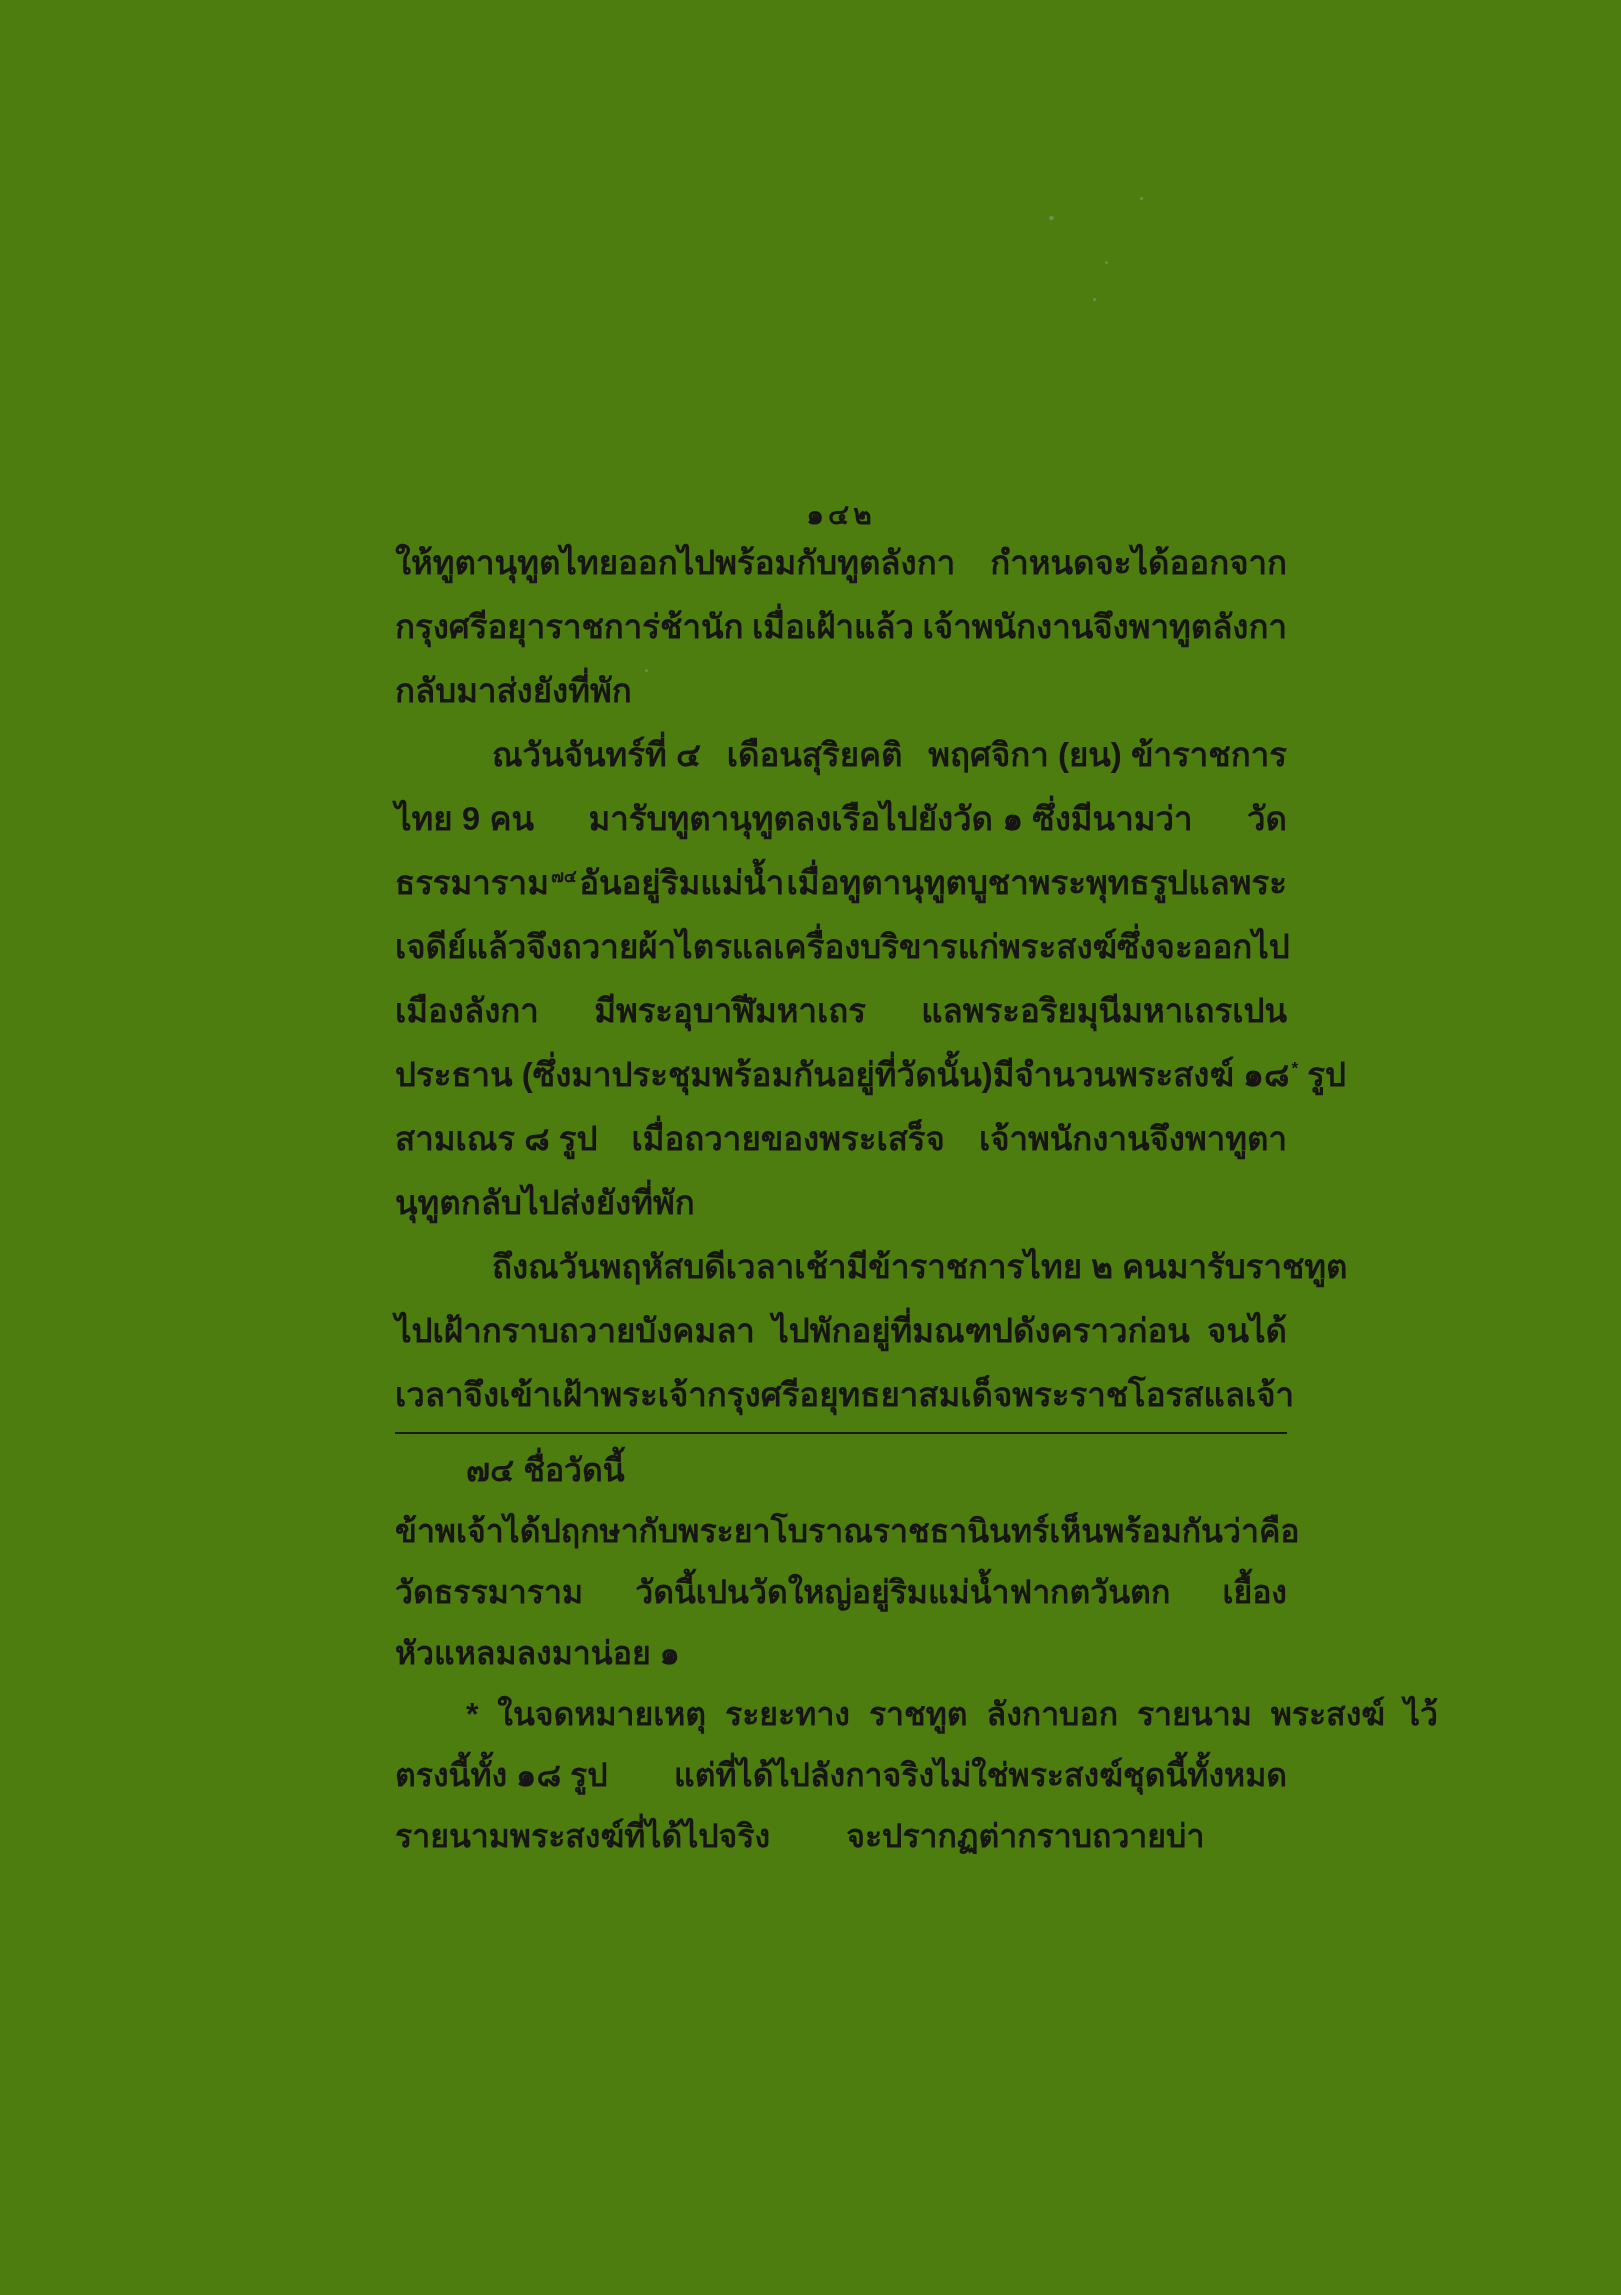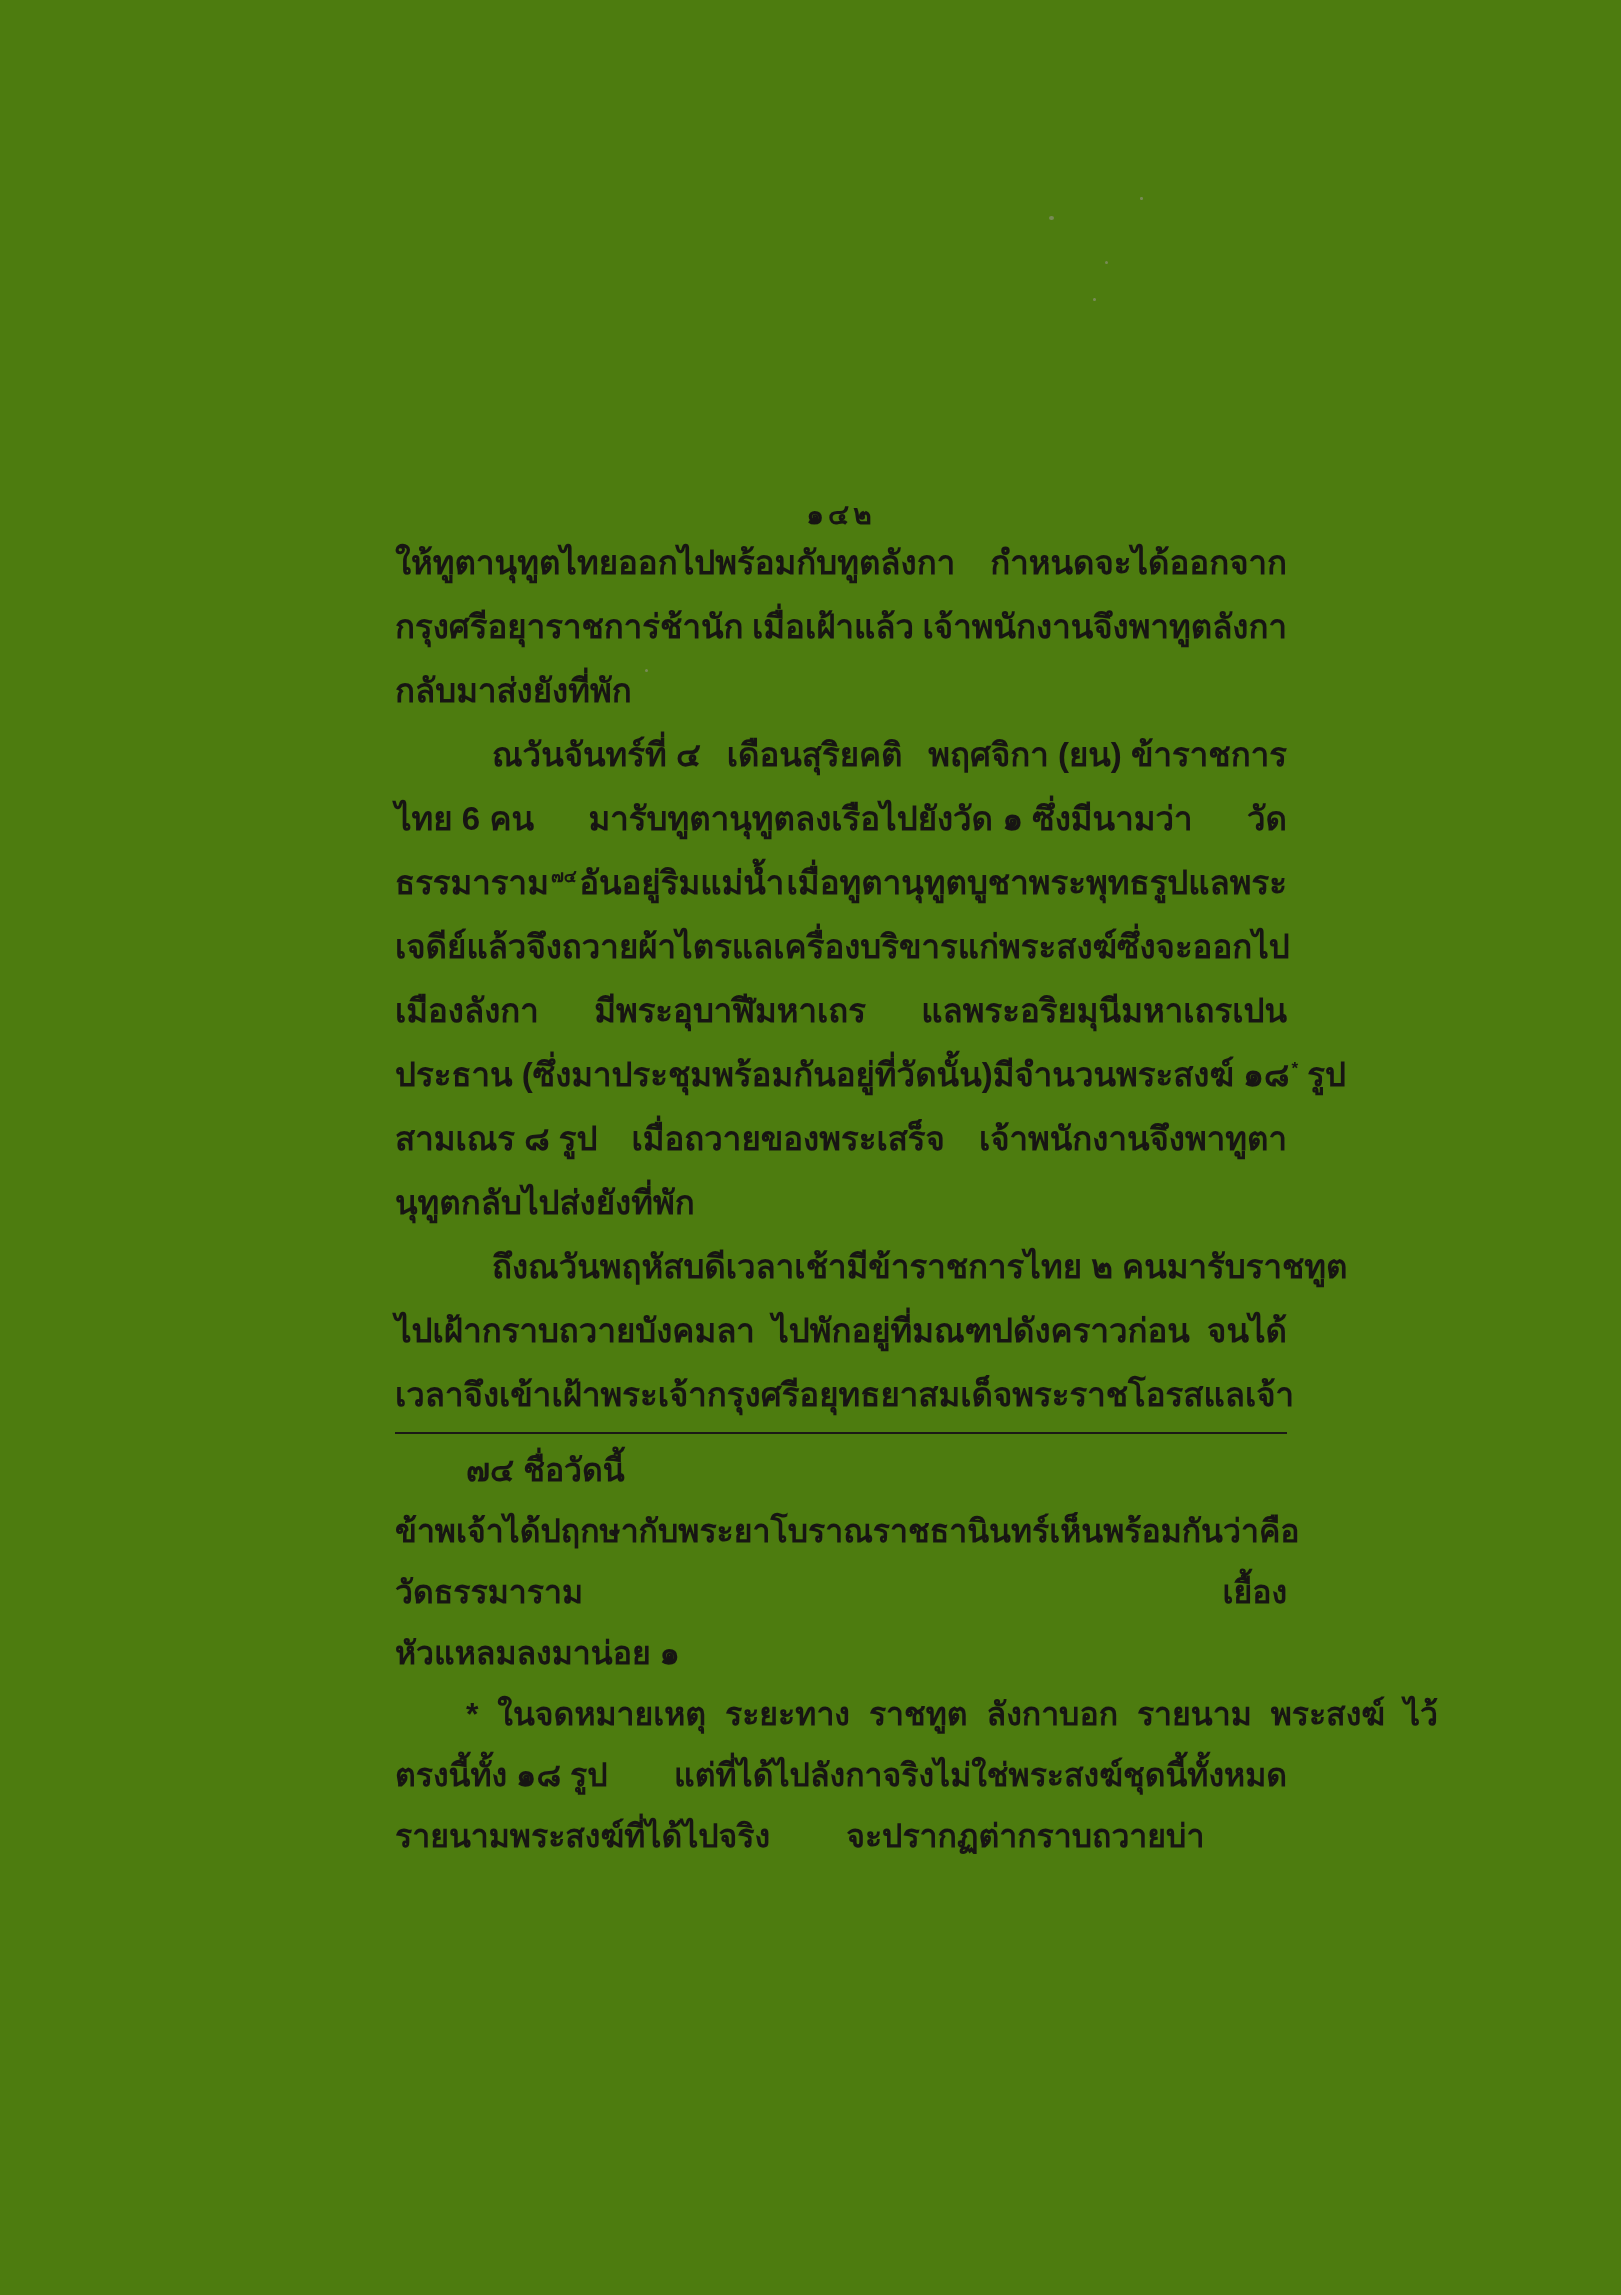--- a/index.html
+++ b/index.html
@@ -92,21 +92,21 @@
         </div>
         <div class="line plain">
           <span class="seg"><span>กลับมาส่งยังที่พัก</span></span>
         </div>
         <div class="line justify indent">
           <span class="seg"><span>ณวันจันทร์ที่ ๔</span></span>
           <span class="seg"><span>เดือนสุริยคติ</span></span>
           <span class="seg"><span>พฤศจิกา (ยน) ข้าราชการ</span></span>
         </div>
         <div class="line justify">
-          <span class="seg"><span>ไทย 6 คน</span></span>
+          <span class="seg"><span>ไทย 9 คน</span></span>
           <span class="seg"><span>มารับทูตานุทูตลงเรือไปยังวัด ๑ ซึ่งมีนามว่า</span></span>
           <span class="seg"><span>วัด</span></span>
         </div>
         <div class="line justify">
           <span class="seg"><span>ธรรมาราม</span><sup>๗๔</sup></span>
           <span class="seg"><span>อันอยู่ริมแม่น้ำ</span></span>
           <span class="seg"><span>เมื่อทูตานุทูตบูชาพระพุทธรูปแลพระ</span></span>
         </div>
         <div class="line justify">
           <span class="seg"><span>เจดีย์แล้ว</span></span>
@@ -147,20 +147,21 @@
     <div class="fn-lines" id="footnote-lines">
         <div class="line justify indent">
           <span class="seg"><span>๗๔  ชื่อวัดนี้</span></span>
         </div>
         <div class="line justify">
           <span class="seg"><span>ข้าพเจ้าได้ปฤกษากับพระยาโบราณราชธานินทร์เห็นพร้อมกันว่า</span></span>
           <span class="seg"><span>คือ</span></span>
         </div>
         <div class="line justify">
           <span class="seg"><span>วัดธรรมาราม</span></span>
+          <span class="seg"><span>วัดนี้เปนวัดใหญ่อยู่ริมแม่น้ำฟากตวันตก</span></span>
           <span class="seg"><span>เยื้อง</span></span>
         </div>
         <div class="line plain">
           <span class="seg"><span>หัวแหลมลงมาน่อย ๑</span></span>
         </div>
         <div class="line plain indent wide">
           <span class="seg"><span>*  ในจดหมายเหตุ ระยะทาง ราชทูต ลังกาบอก รายนาม พระสงฆ์ ไว้</span></span>
         </div>
         <div class="line justify">
           <span class="seg"><span>ตรงนี้ทั้ง ๑๘ รูป</span></span>

